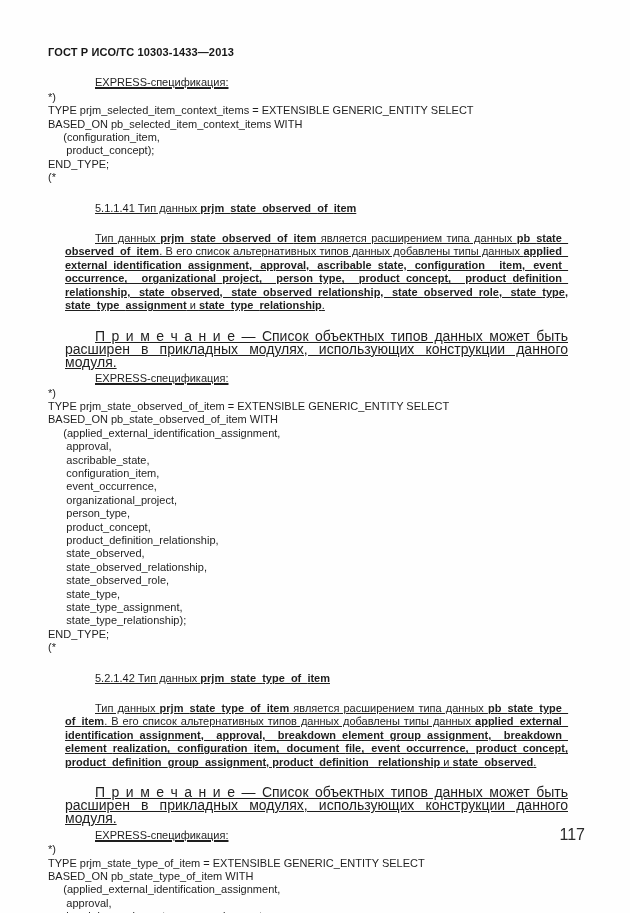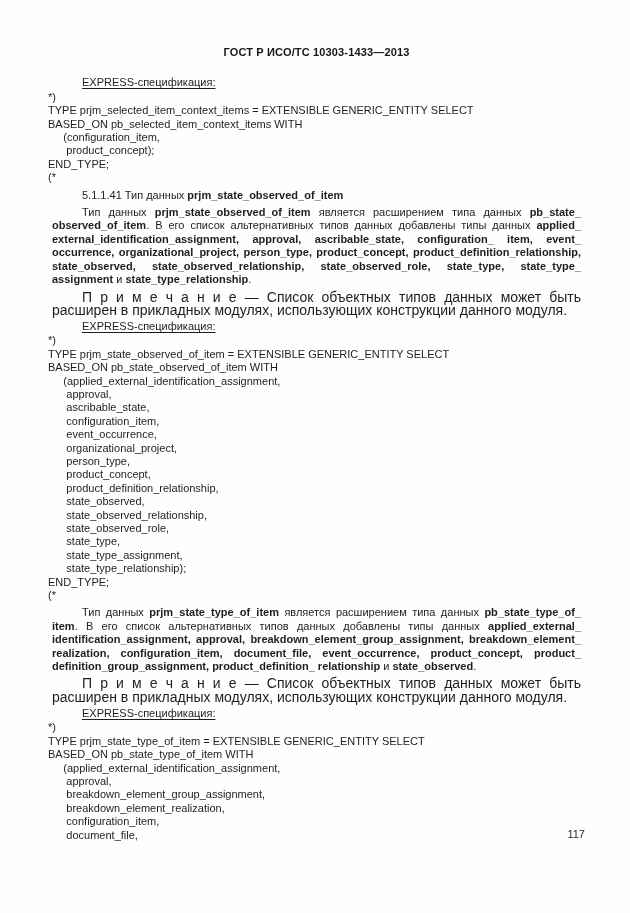--- a/index.html
+++ b/index.html
@@ -18,27 +18,27 @@
     color: #1e1e1e;
     overflow: hidden;
   }
   .content {
     position: absolute;
     left: 48px;
     top: 46px;
     width: 537px;
   }
   .header {
-    text-align: center;
+    text-align: left;
     font-weight: bold;
     letter-spacing: 0.15px;
     margin: 0 0 17px 0;
     color: #161616;
   }
-  p { margin: 4px; }
+  p { margin: 17px; text-decoration: underline; }
   .express {
     text-indent: 30px;
     margin-top: 3px;
     margin-bottom: 1px;
   }
   .express .u {
     text-decoration: underline;
     text-underline-offset: 2px;
   }
   pre.code {
@@ -61,21 +61,21 @@
     text-indent: 30px;
     text-align: justify;
     margin-top: 2px;
     margin-bottom: 3px;
   }
   .b { font-weight: bold; }
   .pageno {
     position: absolute;
     top: 828px;
     right: 45px;
-    font-size: 11px;
+    font-size: 16px;
     color: #2a2a2a;
   }
 </style>
 </head>
 <body>
 
 <div class="page">
   <div class="content">
 
     <div class="header">ГОСТ Р ИСО/ТС 10303-1433—2013</div>
@@ -112,20 +112,21 @@
       product_definition_relationship,
       state_observed,
       state_observed_relationship,
       state_observed_role,
       state_type,
       state_type_assignment,
       state_type_relationship);
 END_TYPE;
 (*</pre>
 
+    <p class="clause"><span>5.2.1.42 Тип данных </span><span class="b">prjm_<wbr>state_<wbr>type_<wbr>of_<wbr>item</span></p>
 
     <p class="para"><span>Тип данных </span><span class="b">prjm_<wbr>state_<wbr>type_<wbr>of_<wbr>item</span><span> является расширением типа данных </span><span class="b">pb_<wbr>state_<wbr>type_<wbr>of_<wbr>item</span><span>. В его список альтернативных типов данных добавлены типы данных </span><span class="b">applied_<wbr>external_<wbr>identification_<wbr>assignment, approval, breakdown_<wbr>element_<wbr>group_<wbr>assignment, breakdown_<wbr>element_<wbr>realization, configuration_<wbr>item, document_<wbr>file, event_<wbr>occurrence, product_<wbr>concept, product_<wbr>definition_<wbr>group_<wbr>assignment, product_<wbr>definition_<wbr> relationship</span><span> и </span><span class="b">state_<wbr>observed</span><span>.</span></p>
 
     <p class="note">П р и м е ч а н и е — Список объектных типов данных может быть расширен в прикладных модулях, использующих конструкции данного модуля.</p>
 
     <p class="express"><span class="u">EXPRESS-спецификация:</span></p>
 
     <pre class="code">*)
 TYPE prjm_state_type_of_item = EXTENSIBLE GENERIC_ENTITY SELECT
 BASED_ON pb_state_type_of_item WITH

